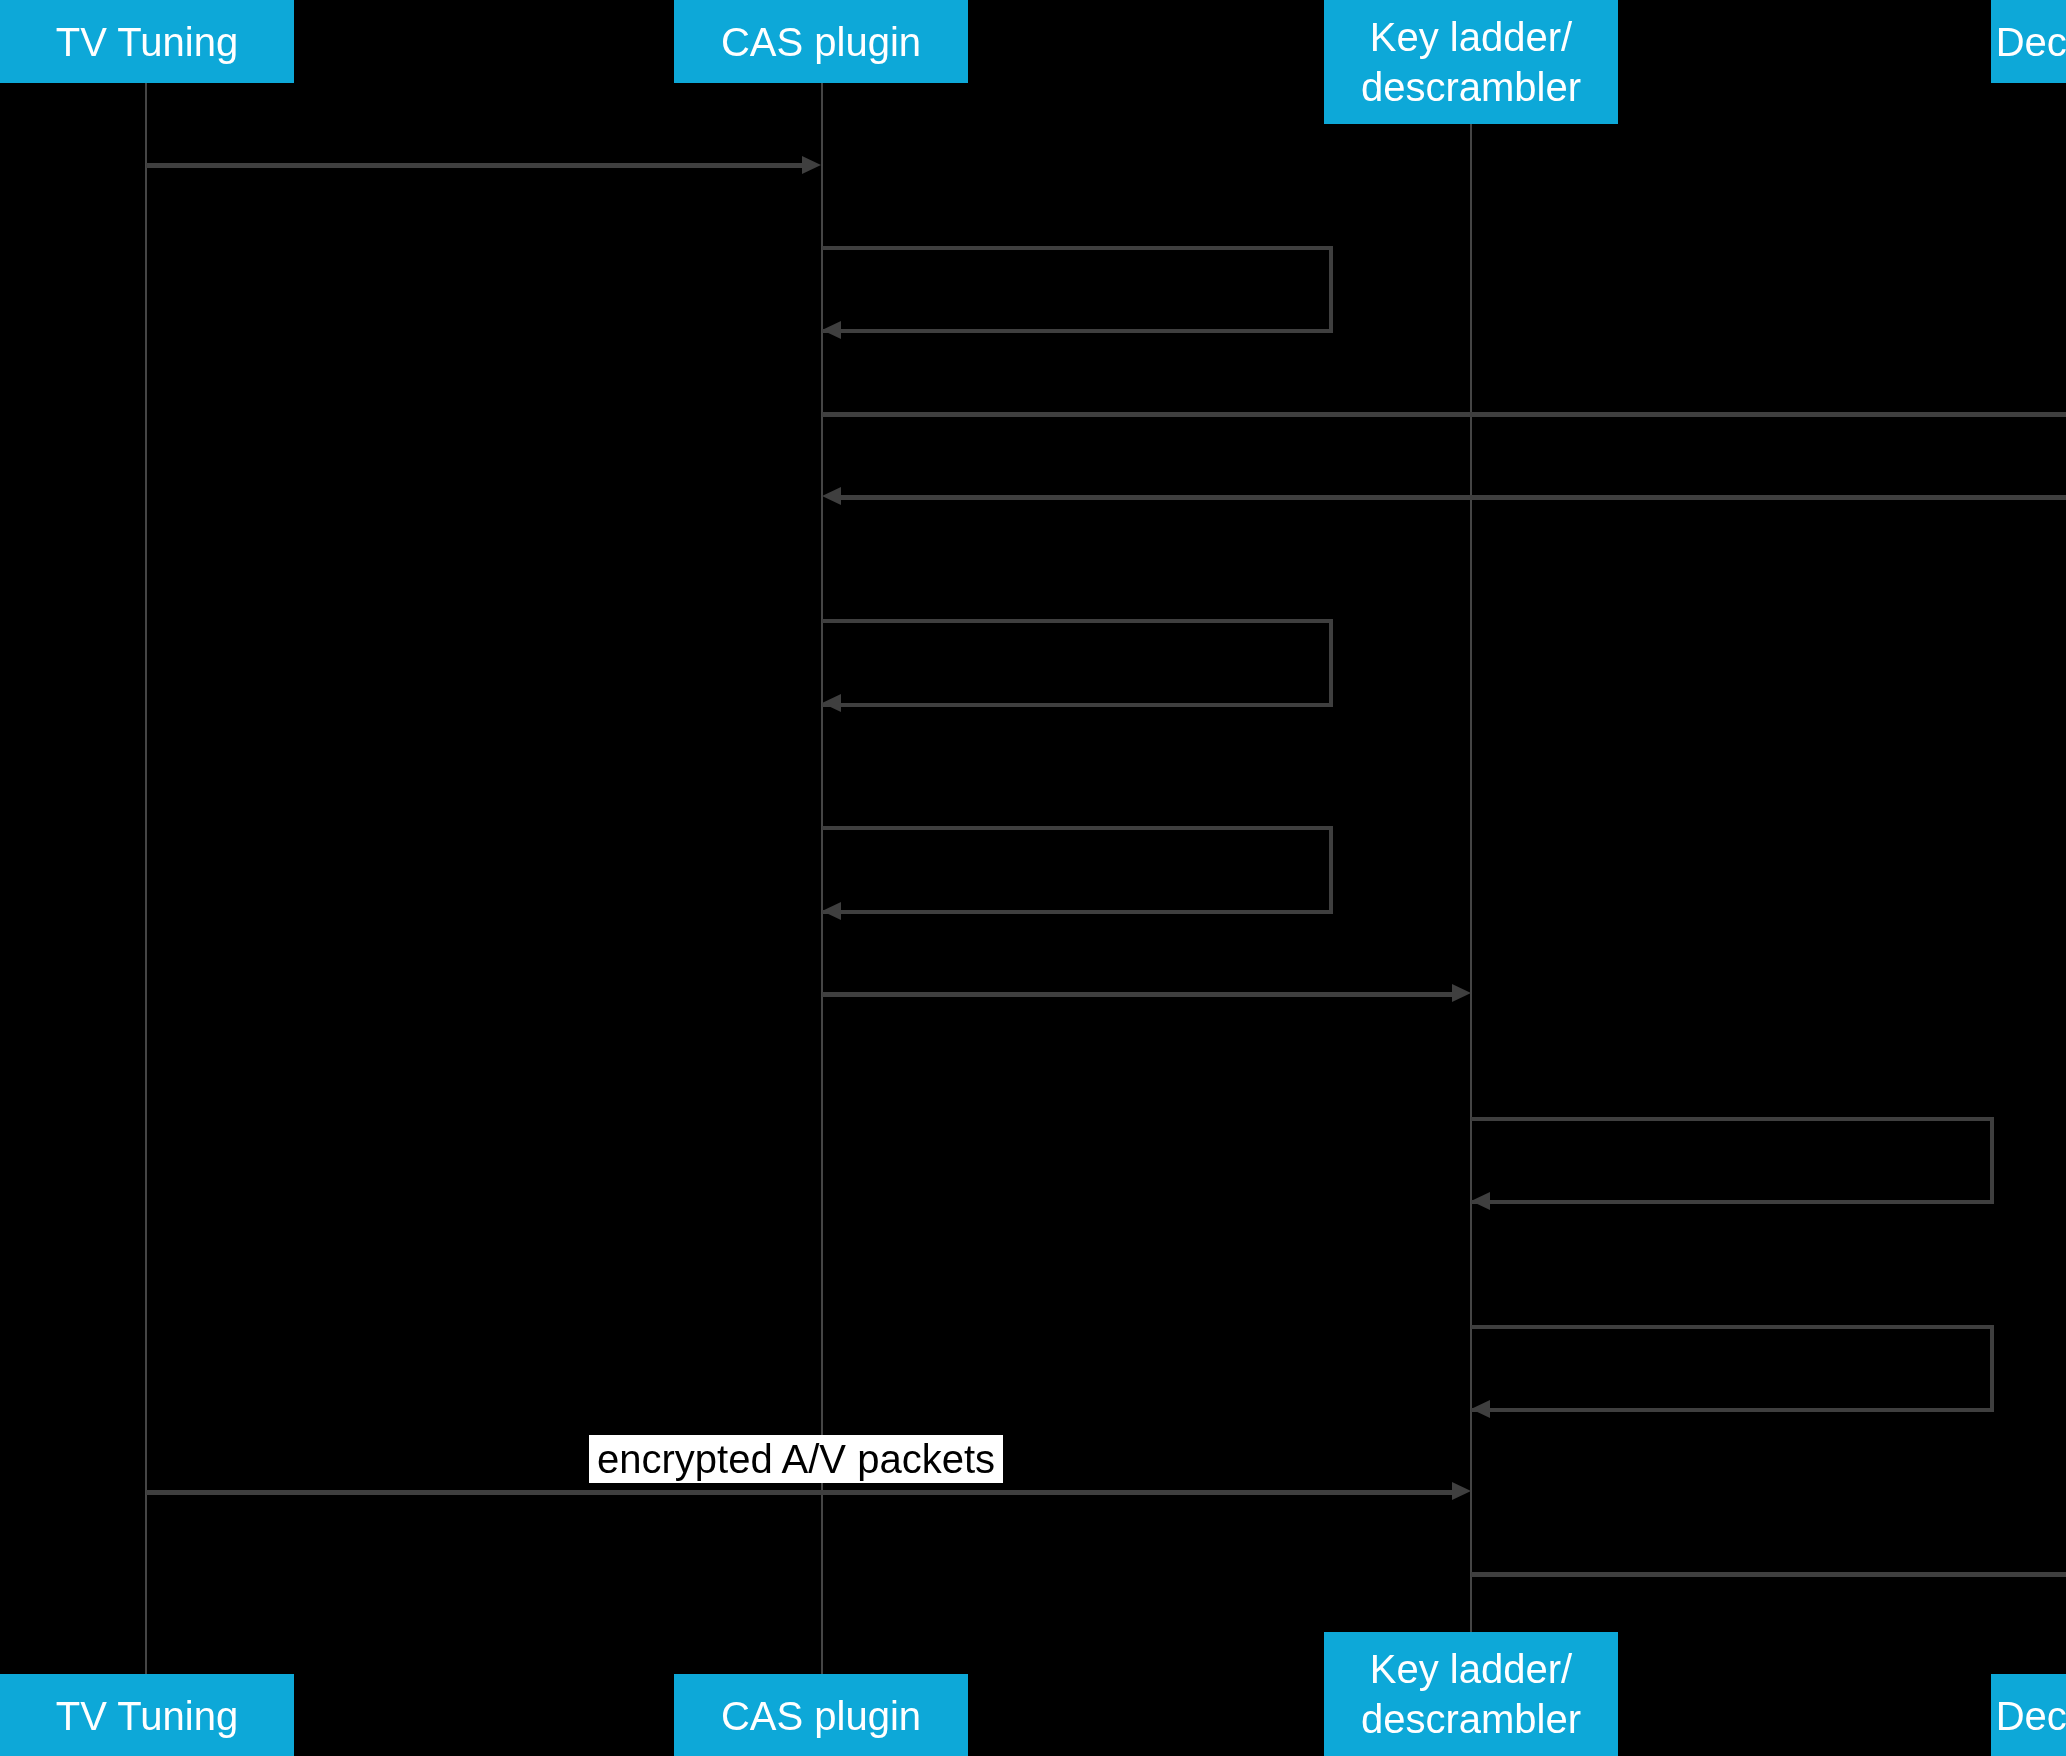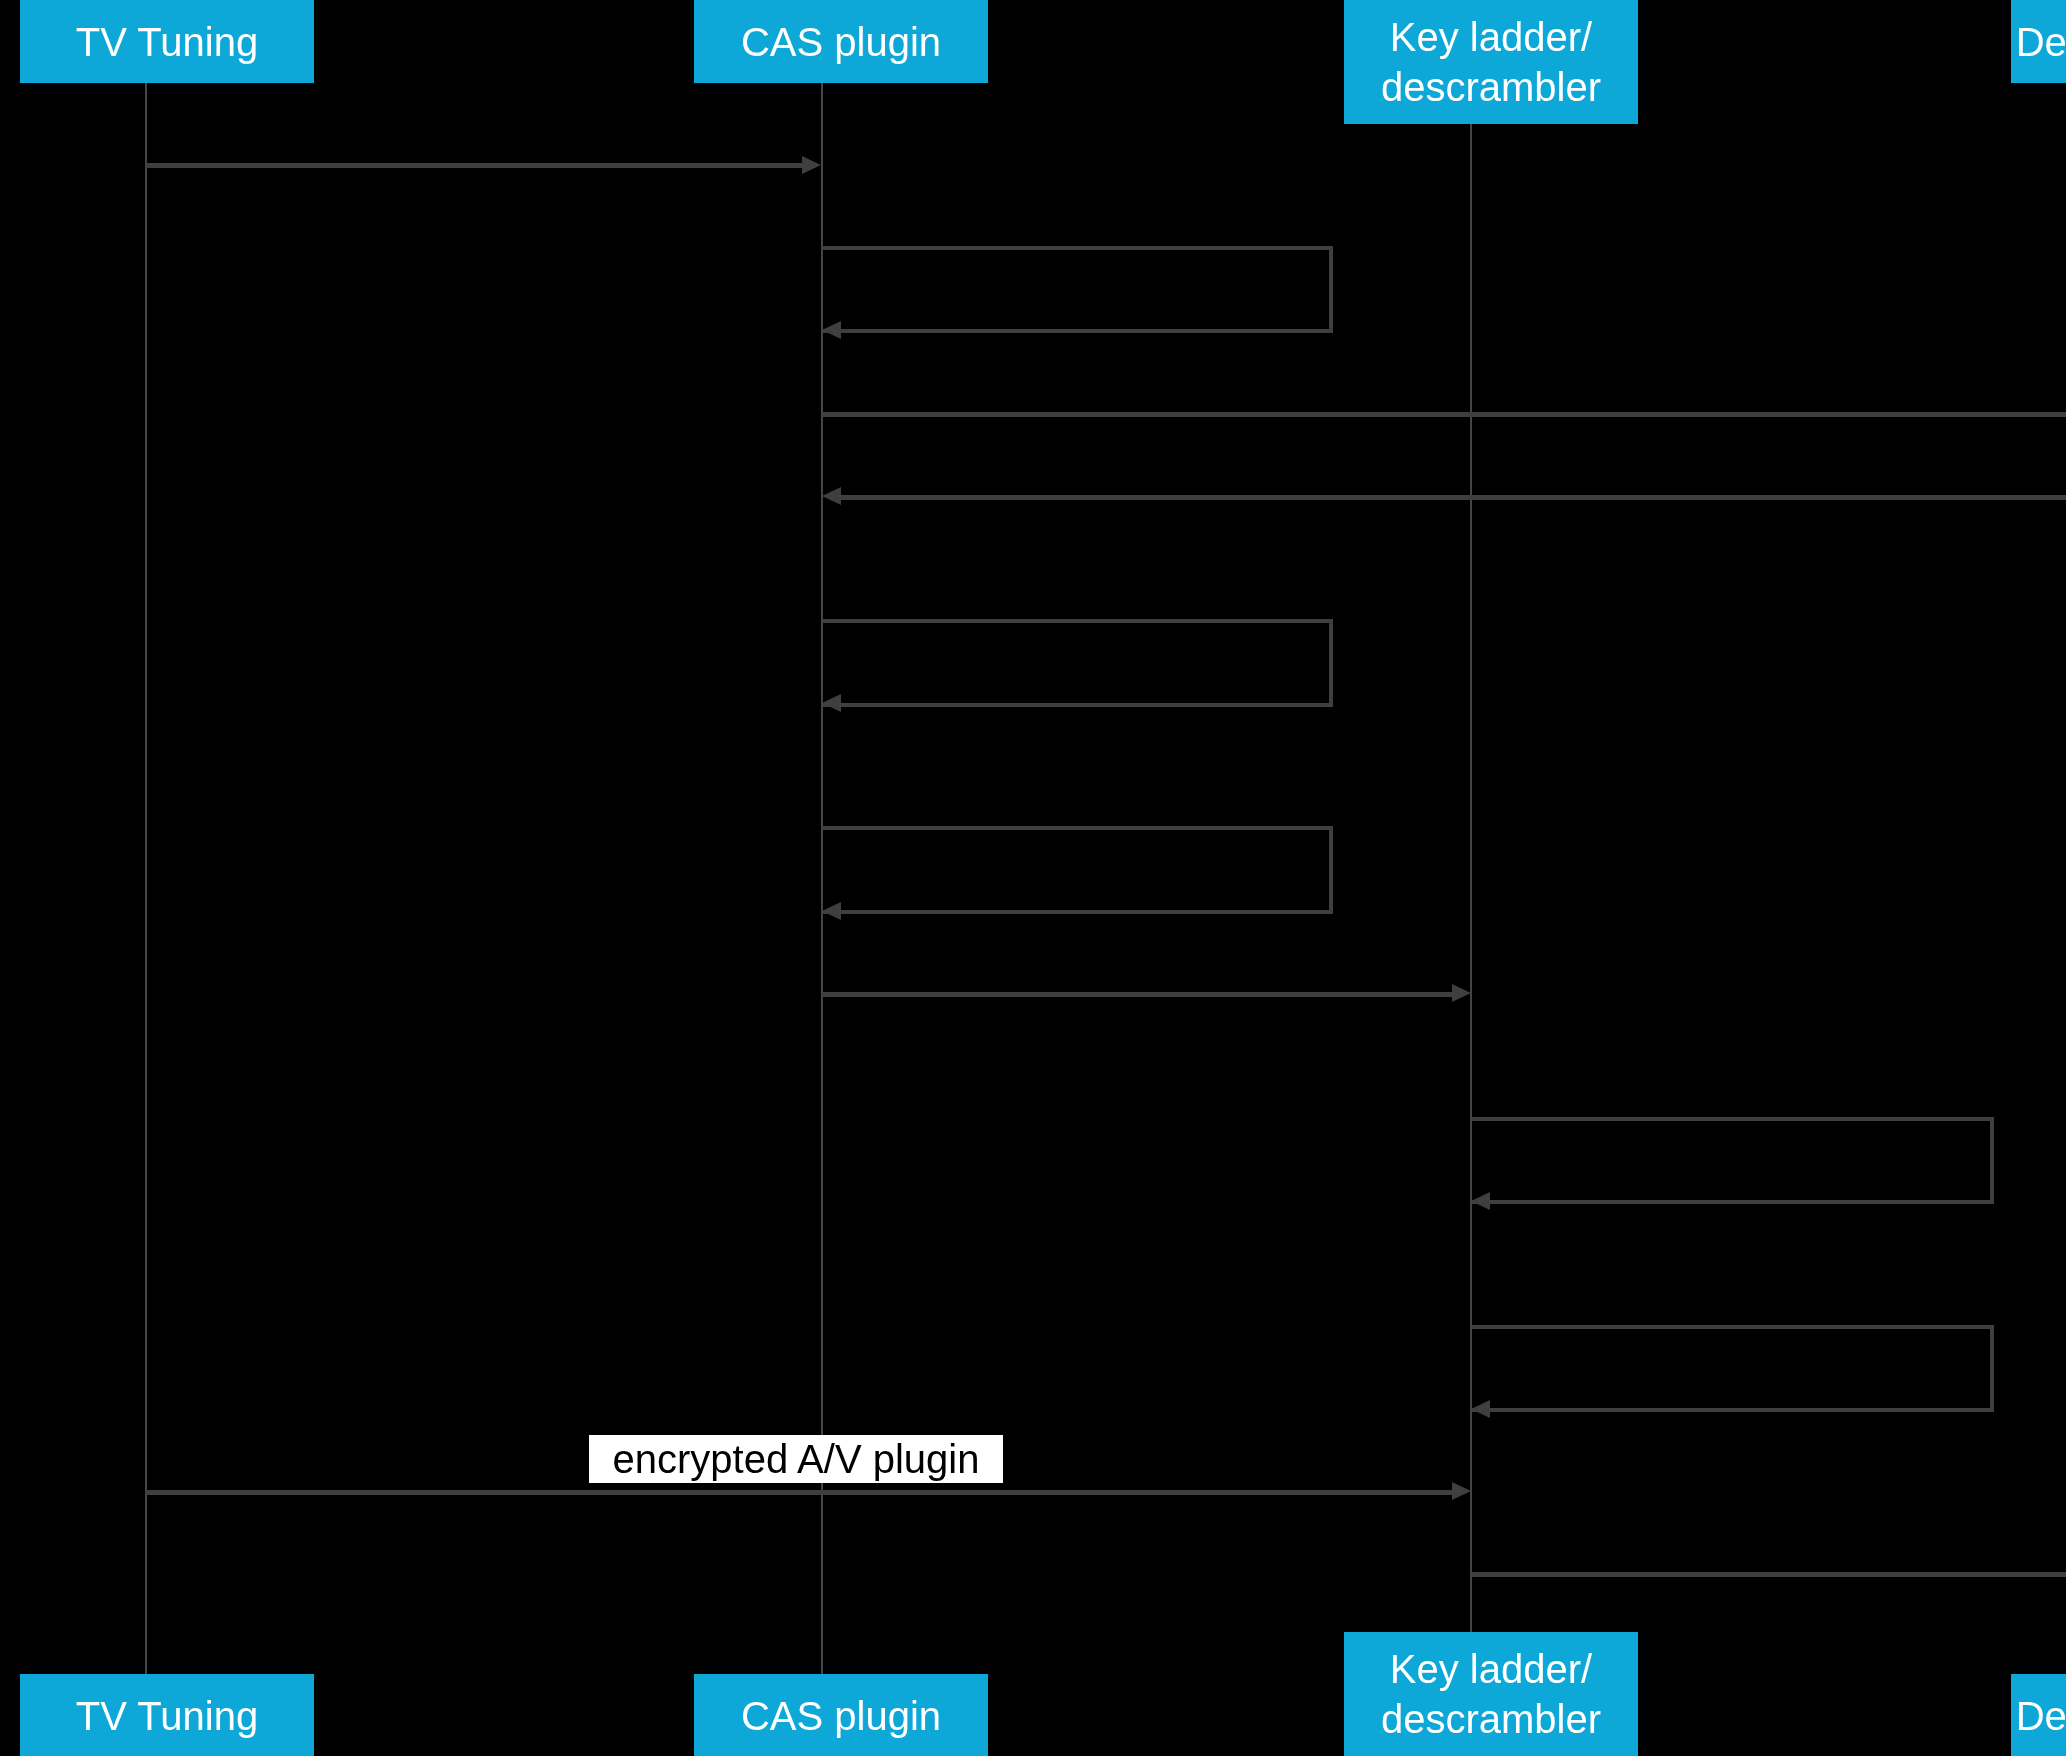--- a/index.html
+++ b/index.html
@@ -21,21 +21,20 @@
     background: var(--accent, #0da8d8);
     color: #ffffff;
     display: flex;
     flex-direction: column;
     align-items: center;
     justify-content: center;
     text-align: center;
     font-size: 40px;
     line-height: 1.25;
     white-space: nowrap;
-    margin-left: 20px;
   }
   
   .lifeline {
     position: absolute;
     width: 2.1px;
     background: var(--lifeline, #454545);
   }
   
   .msg-line {
     position: absolute;
@@ -119,21 +118,21 @@
 
   <div class="msg-line" style="left:822px; top:992px; width:633px;"></div>
   <div class="head-right" style="left:1452px; top:984px;"></div>
 
   <div class="selfloop" style="left:1471px; top:1117px; width:523px; height:87px;"></div>
   <div class="head-left" style="left:1471px; top:1192px;"></div>
 
   <div class="selfloop" style="left:1471px; top:1325px; width:523px; height:87px;"></div>
   <div class="head-left" style="left:1471px; top:1400px;"></div>
 
-  <div class="note" style="left:589px; top:1435px; width:414px; height:48px;">encrypted A/V plugin</div>
+  <div class="note" style="left:589px; top:1435px; width:414px; height:48px;">encrypted A/V packets</div>
   <div class="msg-line" style="left:146px;  top:1490px; width:1308px;"></div>
   <div class="head-right" style="left:1452px; top:1482px;"></div>
 
   <div class="msg-line" style="left:1471px; top:1572px; width:651px;"></div>
 
   <div class="pbox" style="left:0;      top:1674px; width:294px; height:83px;">
     <span>TV Tuning</span>
   </div>
   <div class="pbox" style="left:674px; top:1674px; width:294px; height:83px;">
     <span>CAS plugin</span>

